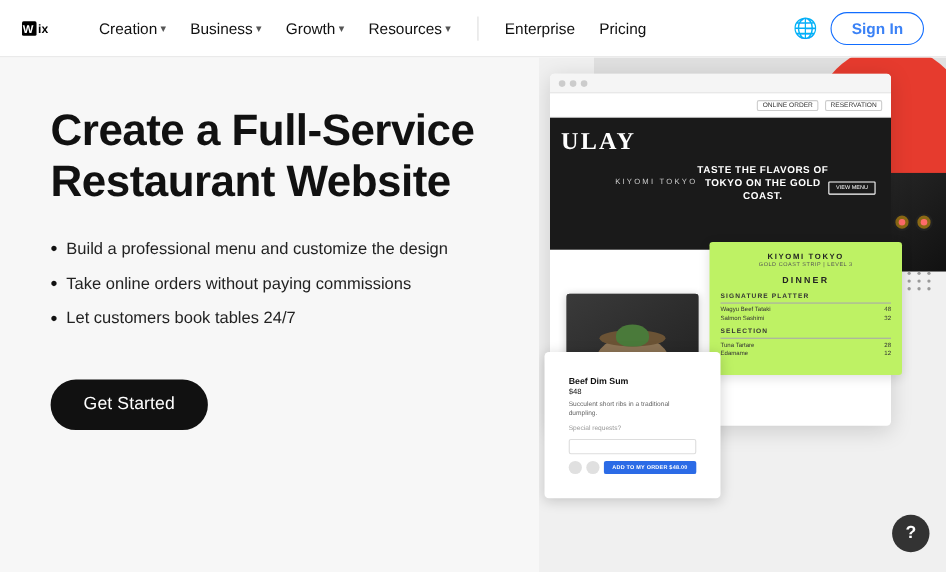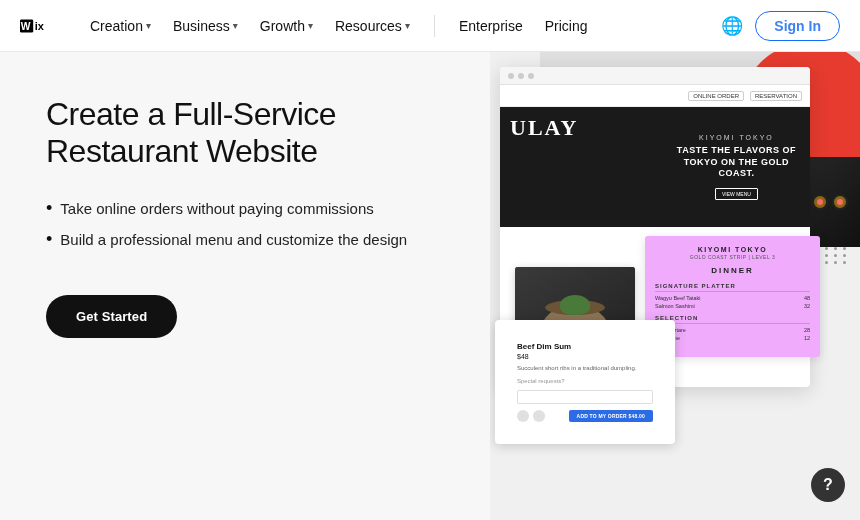--- a/index.html
+++ b/index.html
@@ -95,22 +95,22 @@
     
     .left-content {
       width: 490px;
       padding: 44px 40px 30px 46px;
       background: #f7f7f7;
       display: flex;
       flex-direction: column;
       justify-content: flex-start;
     }
     .headline {
-      font-size: 32px;
-      font-weight: 400;
+      font-size: 40px;
+      font-weight: 700;
       color: #111;
       line-height: 1.15;
       margin-bottom: 28px;
       letter-spacing: -0.5px;
     }
     .bullet-list {
       list-style: none;
       margin-bottom: 34px;
     }
     .bullet-list li {
@@ -128,22 +128,22 @@
       font-size: 18px;
       line-height: 1.2;
       flex-shrink: 0;
     }
     .get-started-btn {
       background: #111;
       color: #fff;
       border: none;
       border-radius: 28px;
       padding: 14px 30px;
-      font-size: 13px;
-      font-weight: 700;
+      font-size: 16px;
+      font-weight: 400;
       cursor: pointer;
       width: fit-content;
       letter-spacing: 0.1px;
       text-align: center;
     }
 
     
     .right-content {
       flex: 1;
       position: relative;
@@ -307,21 +307,21 @@
       border-radius: 50% 50% 40% 40%;
       position: absolute;
       top: -10px;
     }
 
     
     .order-card {
       position: absolute;
       top: 268px;
       left: 5px;
-      width: 180px;
+      width: 160px;
       background: #fff;
       border-radius: 4px;
       box-shadow: 0 2px 12px rgba(0,0,0,0.18);
       padding: 22px;
       z-index: 5;
     }
     .order-card-title {
       font-size: 8px;
       font-weight: 700;
       color: #111;
@@ -372,24 +372,24 @@
       font-size: 5px;
       padding: 3px 8px;
       border-radius: 2px;
       font-weight: 600;
       letter-spacing: 0.2px;
     }
 
     
     .menu-card {
       position: absolute;
-      top: 184px;
+      top: 168px;
       left: 155px;
       width: 175px;
-      background: #f0abfc;
+      background: #bef264;
       border-radius: 3px;
       box-shadow: 0 2px 10px rgba(0,0,0,0.12);
       padding: 10px;
       z-index: 4;
     }
     .menu-card-restaurant {
       font-size: 7px;
       font-weight: 700;
       color: #222;
       letter-spacing: 1.5px;
@@ -563,24 +563,27 @@
 <div class="main">
 
   <div class="left-content">
     <h1 class="headline">
       <span>Create a Full-Service</span><br>
       <span>Restaurant Website</span>
     </h1>
 
     <ul class="bullet-list">
       <li>
+        <span>Build a professional menu and customize the design</span>
+      </li>
+      <li>
         <span>Take online orders without paying commissions</span>
       </li>
       <li>
-        <span>Build a professional menu and customize the design</span>
+        <span>Let customers book tables 24/7</span>
       </li>
     </ul>
 
     <button class="get-started-btn">Get Started</button>
   </div>
 
   <div class="right-content">
 
     <div class="bg-top-right">
       <div class="bg-circle-red"></div>
@@ -604,21 +607,21 @@
         <div class="dot"></div>
       </div>
 
       <div class="mockup-nav-bar">
         <div class="mockup-nav-btn">ONLINE ORDER</div>
         <div class="mockup-nav-btn">RESERVATION</div>
       </div>
 
       <div class="mockup-hero">
         <div class="mockup-hero-text-big">ULAY</div>
-        <div style="display:flex;flex-direction:column;align-items:center;">
+        <div style="display:flex;flex-direction:row;align-items:center;">
           <div class="mockup-restaurant-name">KIYOMI TOKYO</div>
           <div class="mockup-tagline">TASTE THE FLAVORS OF<br>TOKYO ON THE GOLD<br>COAST.</div>
           <div class="mockup-view-btn">VIEW MENU</div>
         </div>
       </div>
 
       <div class="mockup-food-img">
         <div class="food-plate">
           <div class="food-bowl">
             <div class="food-greens"></div>

